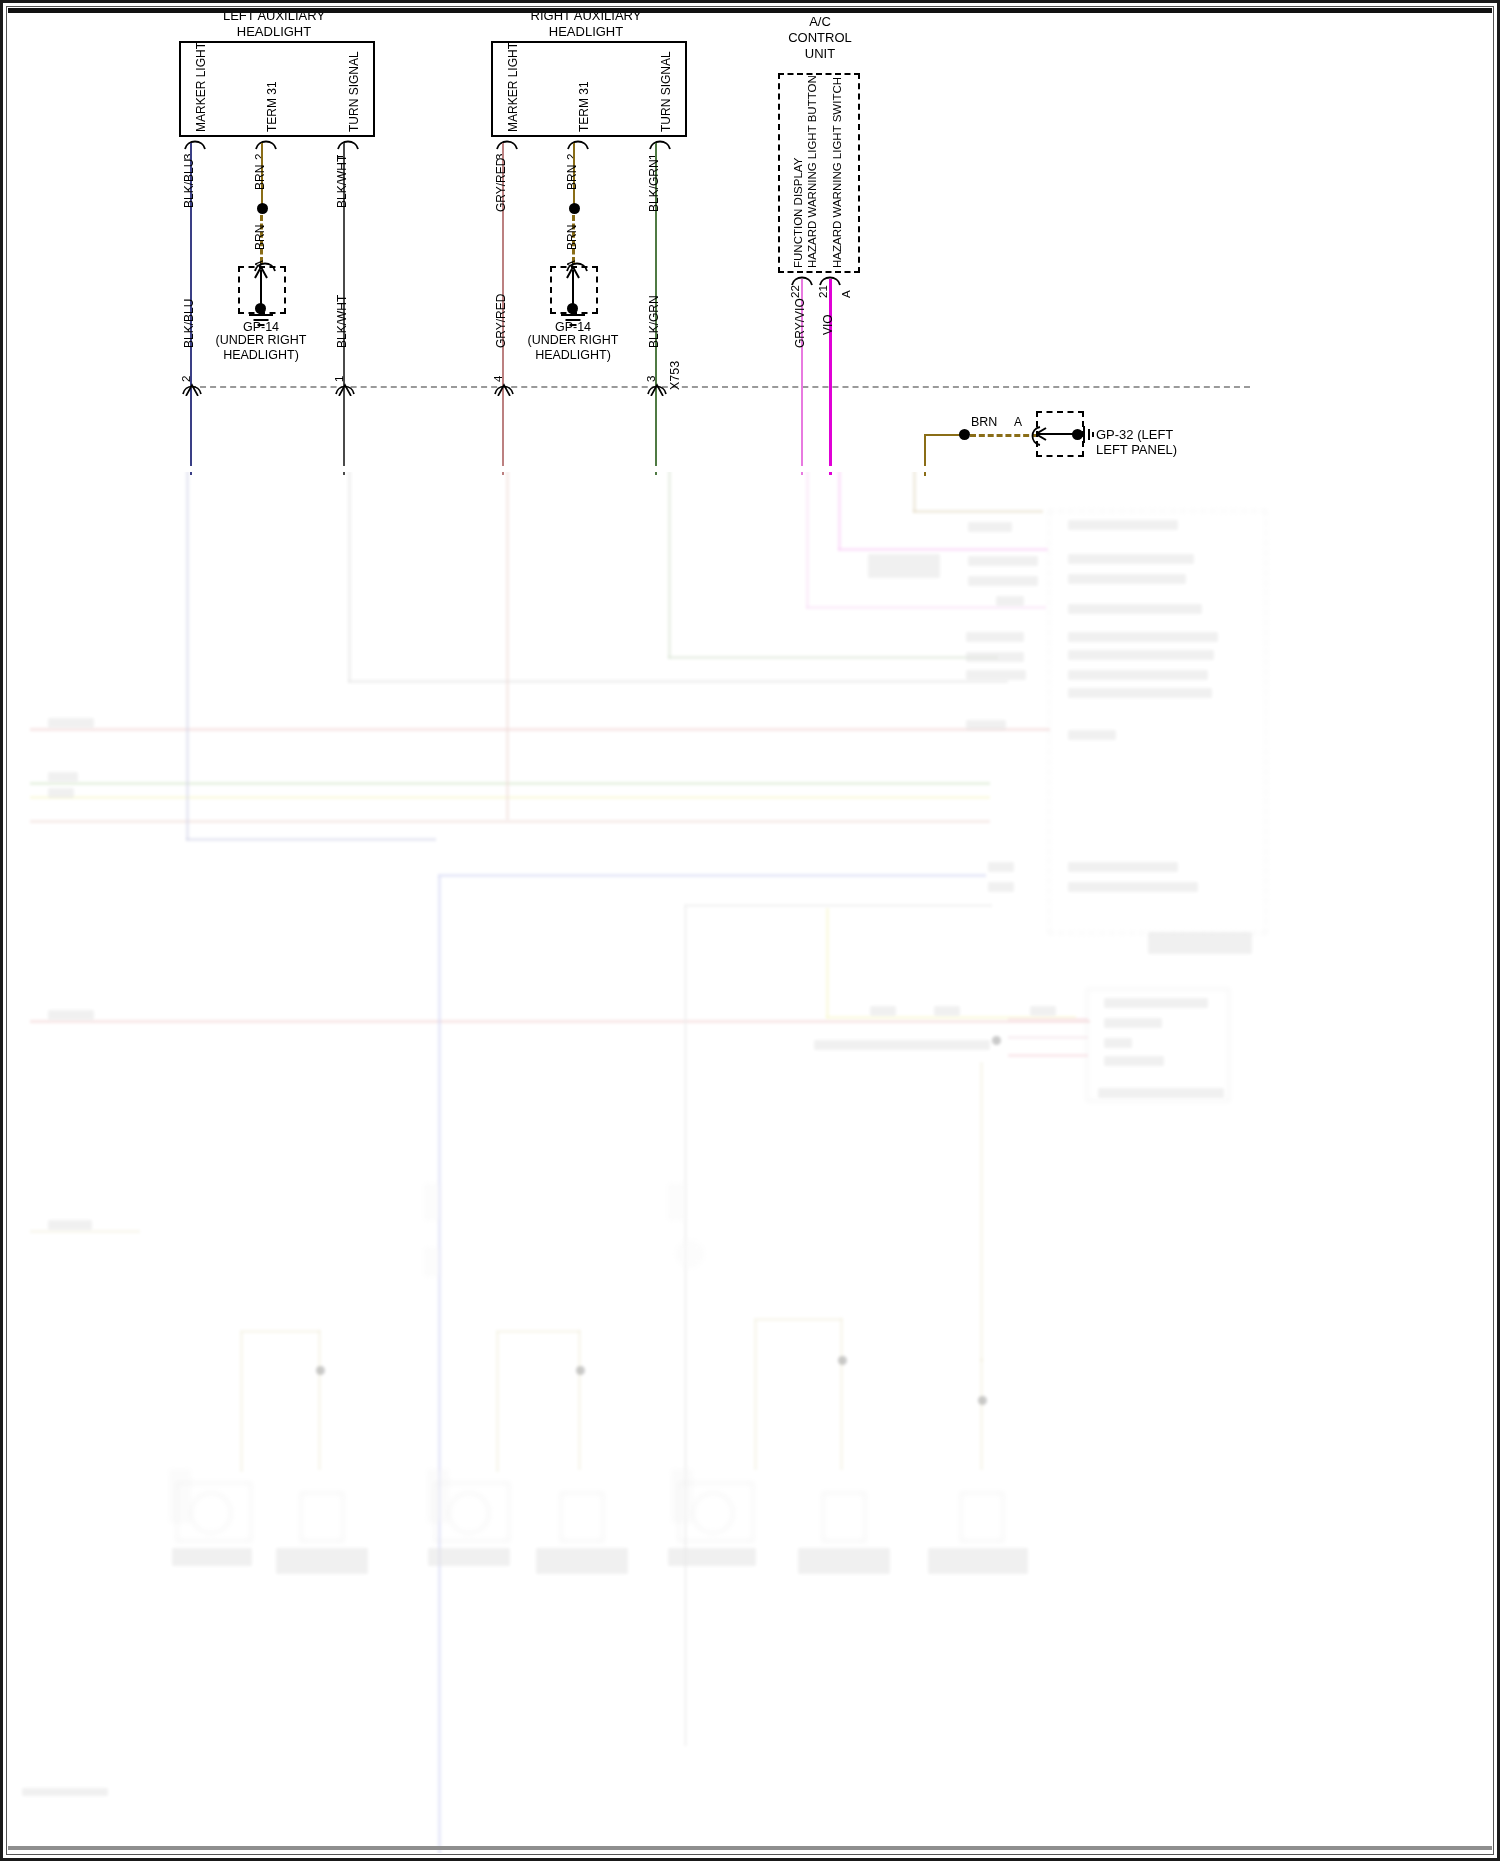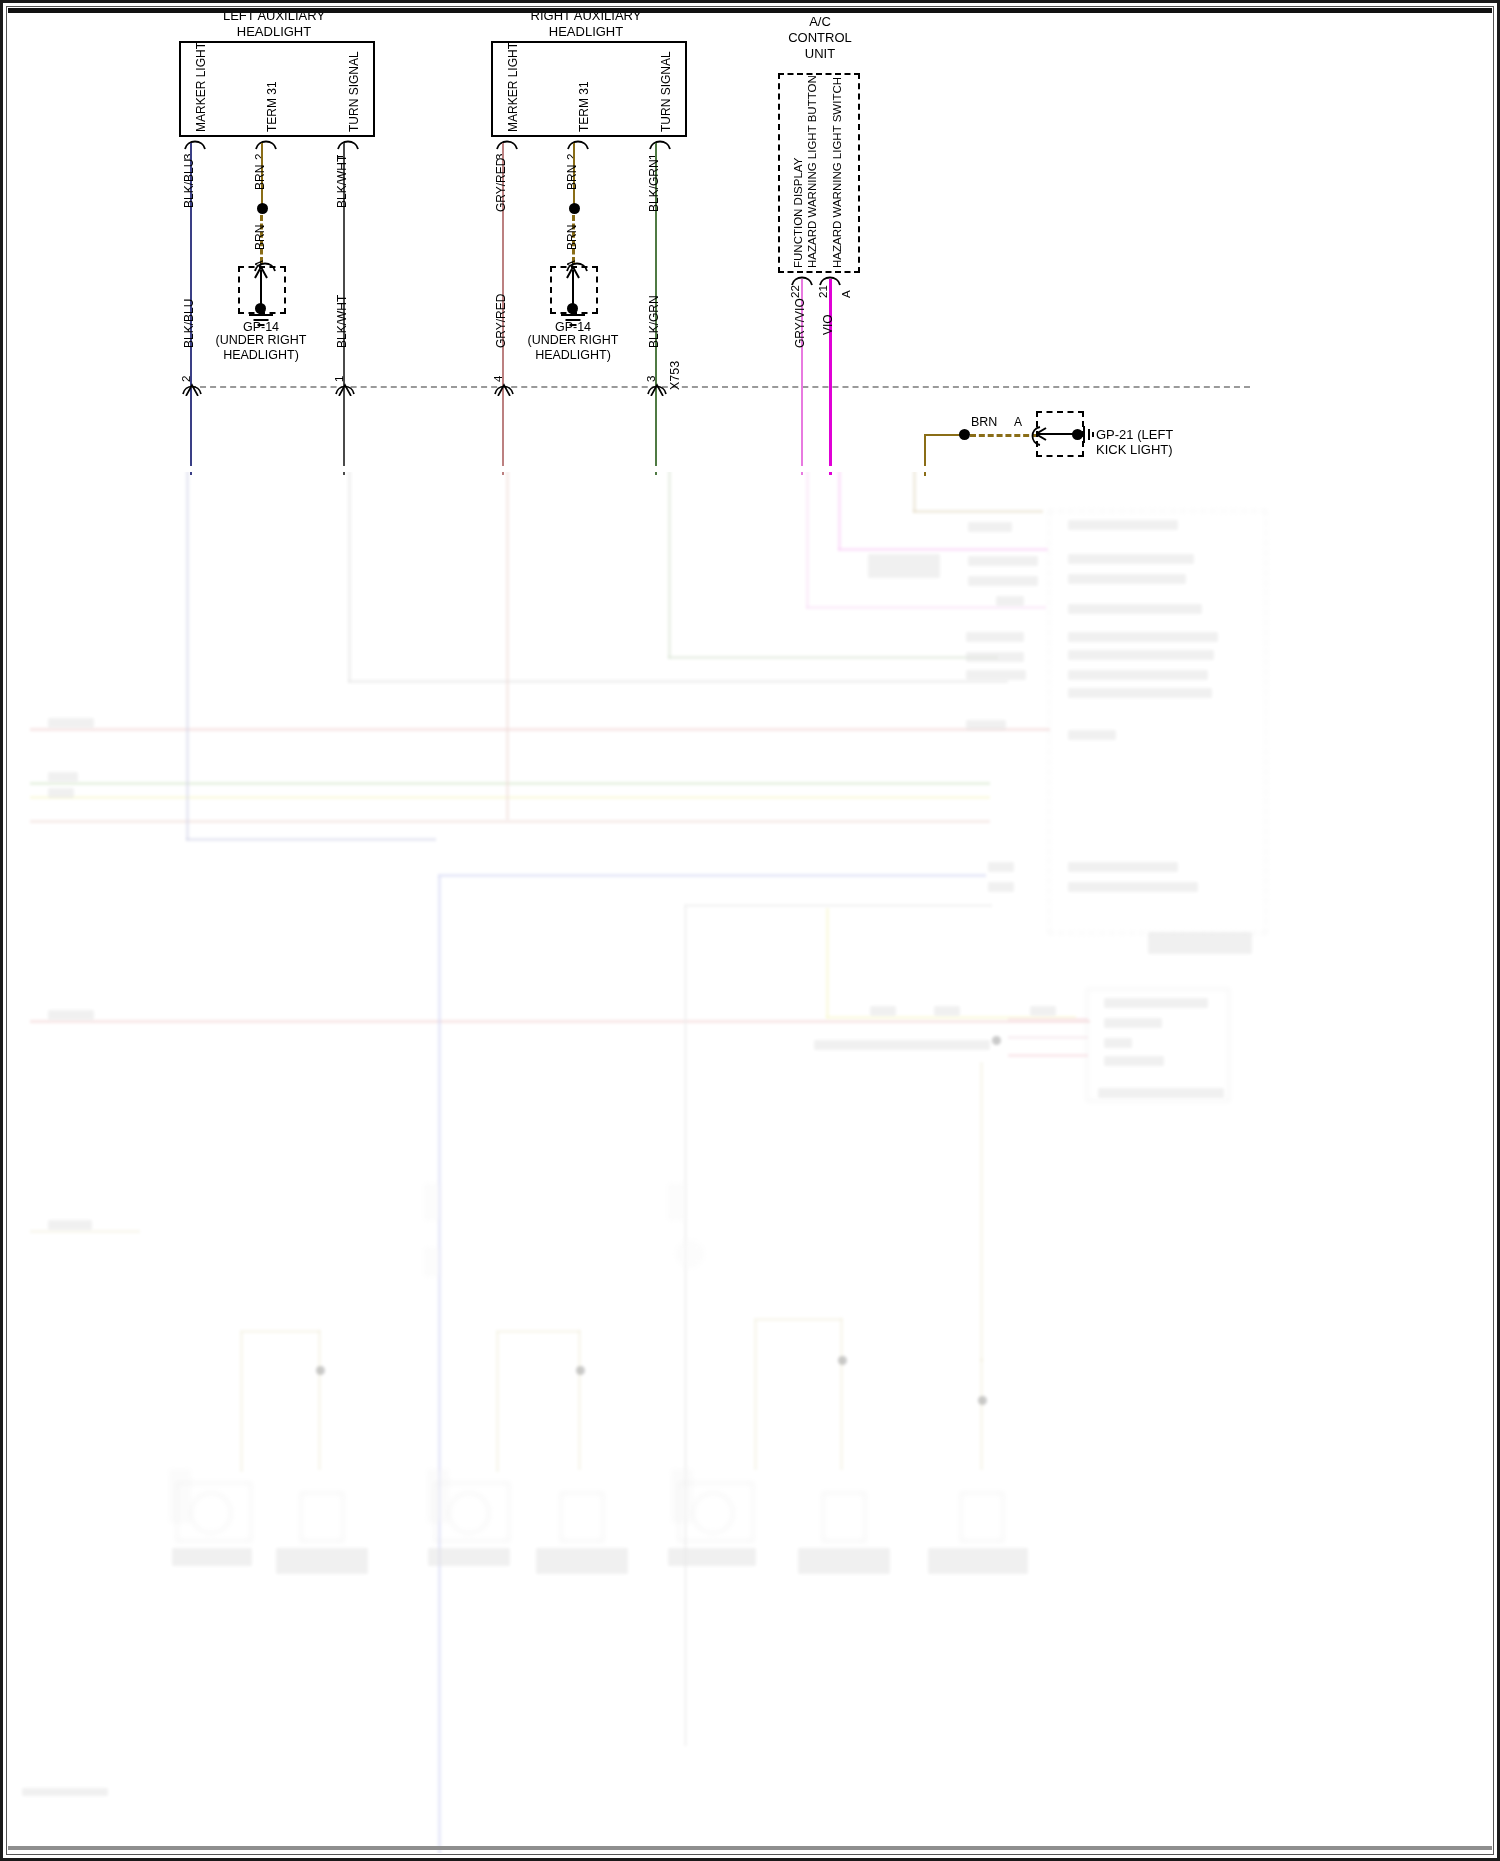--- a/index.html
+++ b/index.html
@@ -348,22 +348,22 @@
   <svg class="sym" style="left:1036px;top:424px;" width="48" height="20">
     <path d="M0,10 L44,10" stroke="#000" stroke-width="2" fill="none"></path>
     <path d="M10,4 L0,10 L10,16" stroke="#000" stroke-width="2" fill="none"></path>
     </svg>
   <div class="dot" style="left:1072px;top:429px;"></div>
   <div class="gnd" style="position:absolute;left:1083px;top:426px;width:12px;height:18px;">
     <span style="left:0;top:0;width:2.4px;height:17px;transform:none;"></span>
     <span style="left:5px;top:3px;width:2.2px;height:11px;transform:none;"></span>
     <span style="left:9px;top:6px;width:2.2px;height:5px;transform:none;"></span>
   </div>
-  <div class="txt" style="left:1096px;top:427px;font-size:13px;">GP-21 (LEFT</div>
-  <div class="txt" style="left:1096px;top:442px;font-size:13px;">KICK LIGHT)</div>
+  <div class="txt" style="left:1096px;top:427px;font-size:13px;">GP-32 (LEFT</div>
+  <div class="txt" style="left:1096px;top:442px;font-size:13px;">LEFT PANEL)</div>
 
   <div style="position:absolute;left:8px;top:466px;width:1484px;height:6px;background:#fff;"></div>
 
   <div class="page-border"></div>
   <div class="page-border-inner"></div>
   <div class="top-rule"></div>
   <div style="position:absolute;left:8px;top:1846px;width:1484px;height:4px;background:#8f8f8f;"></div>
 
 </div>
 

